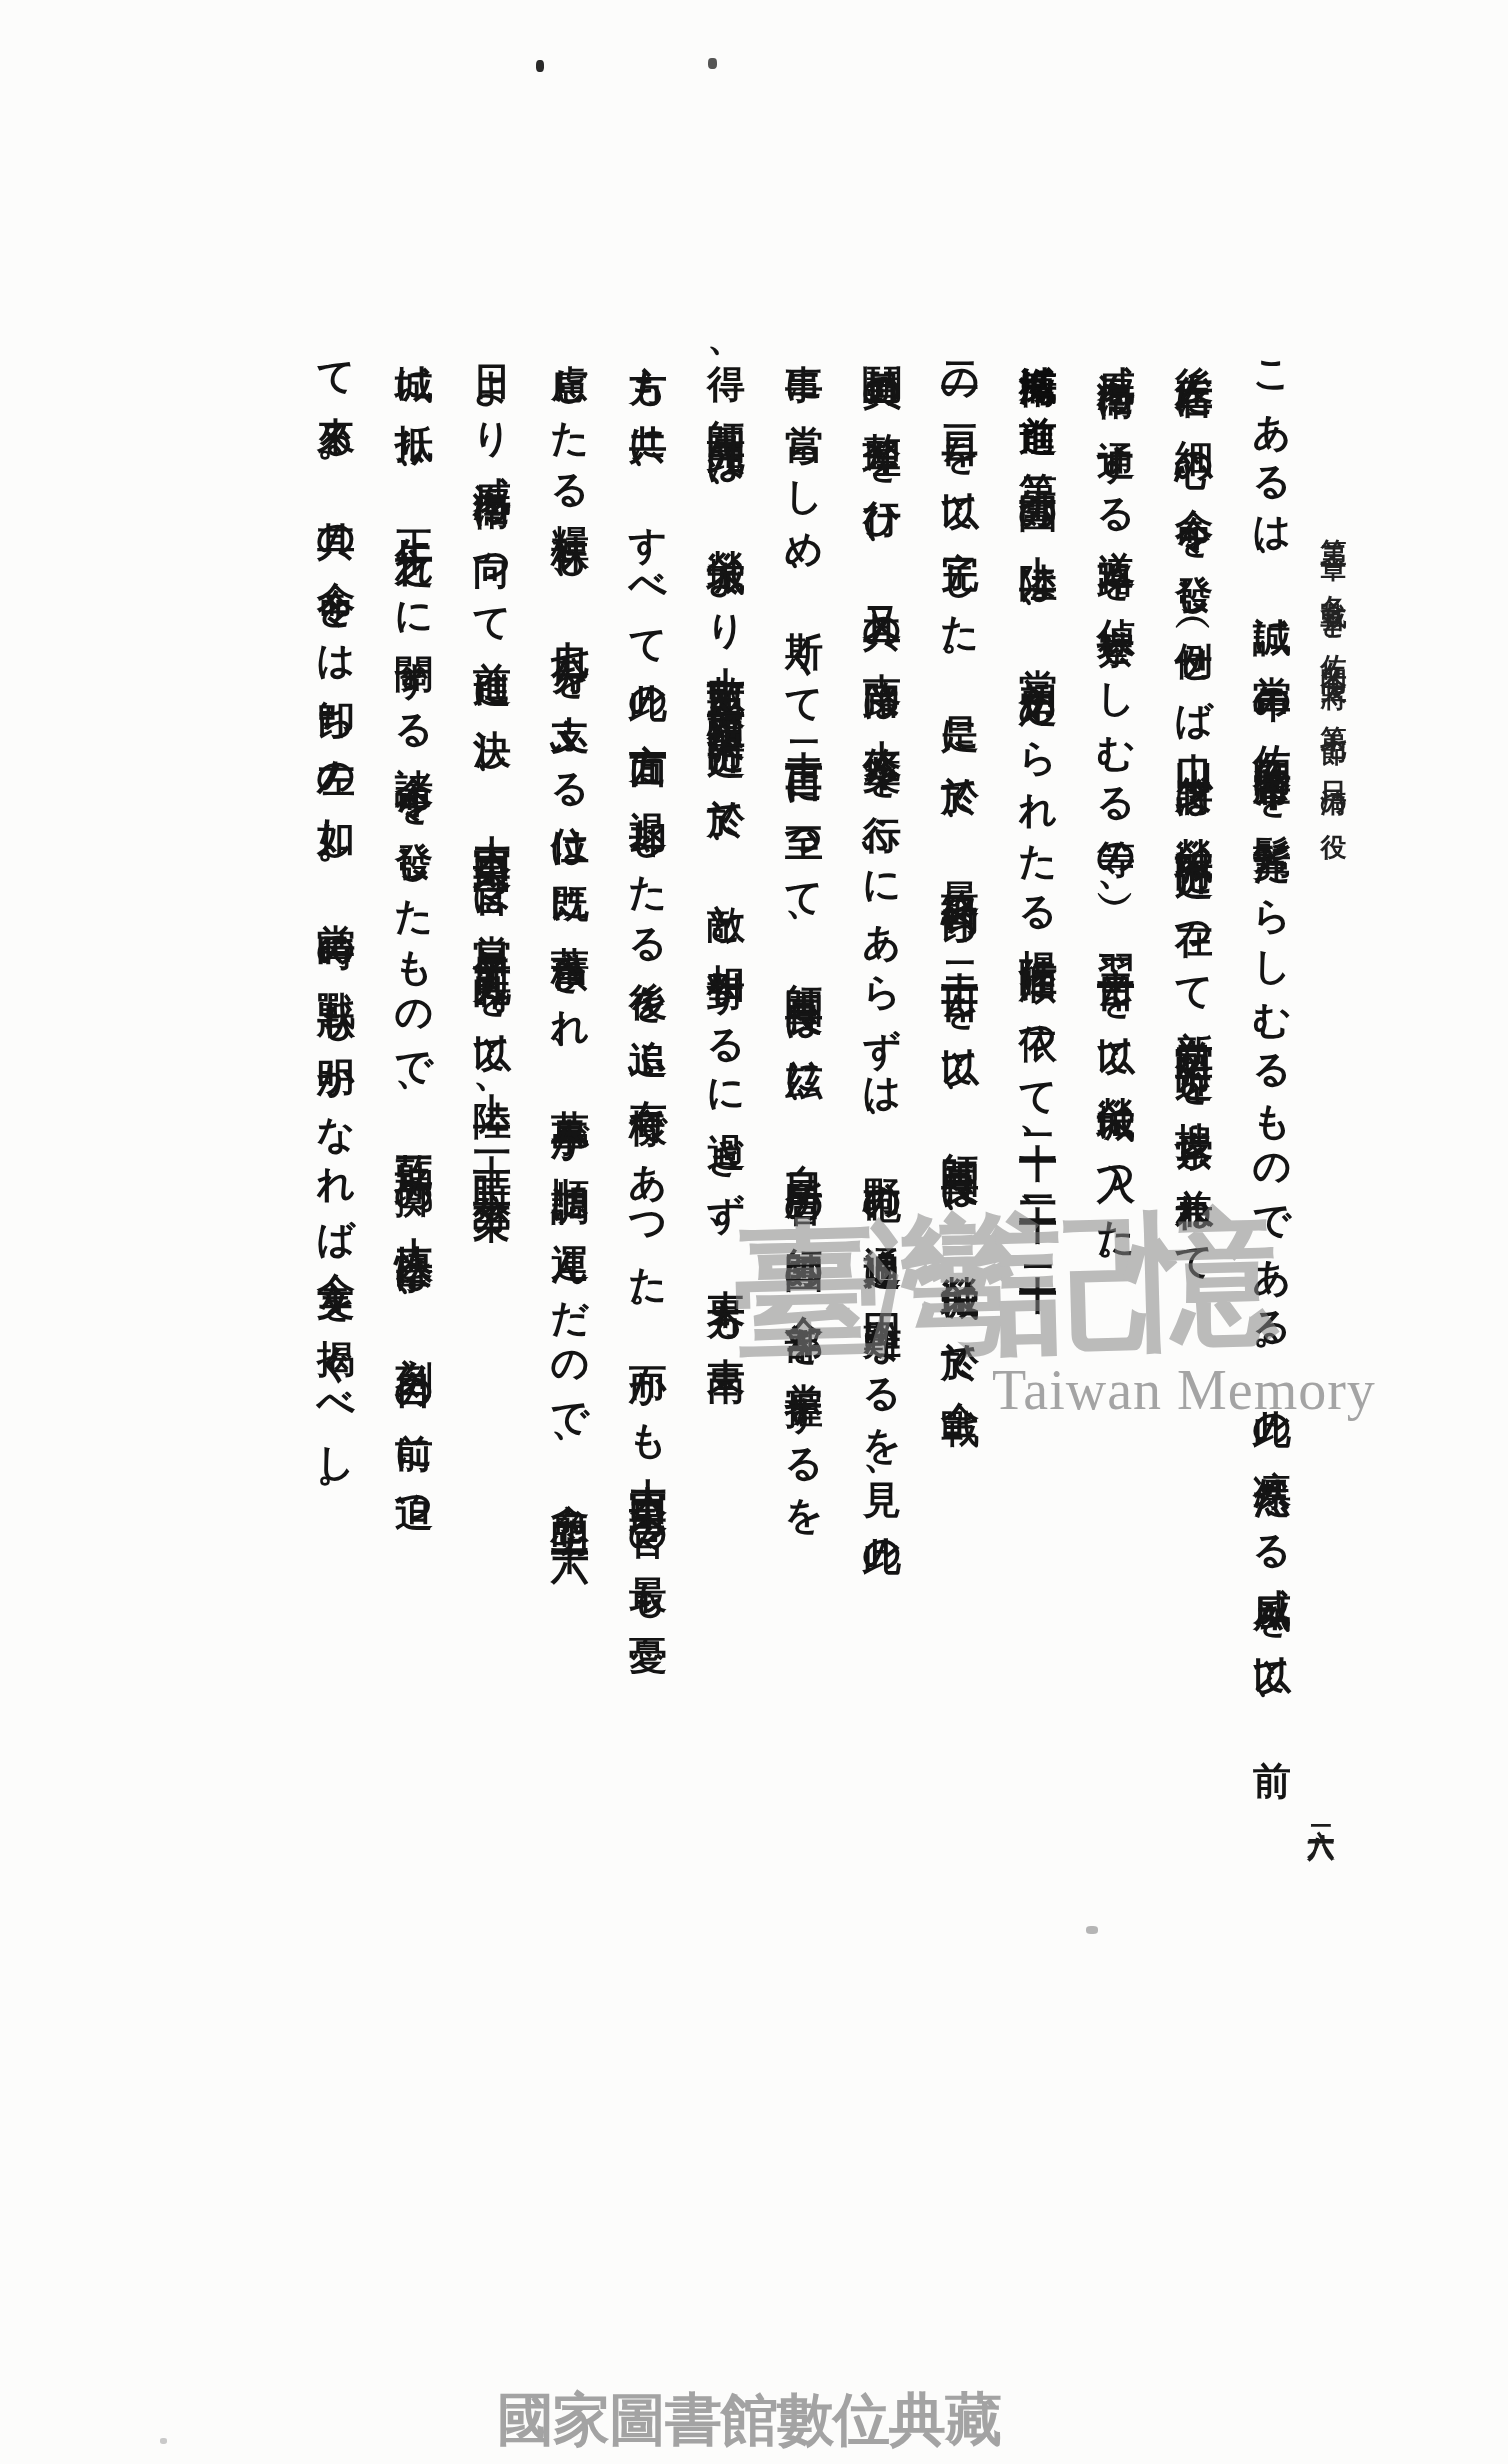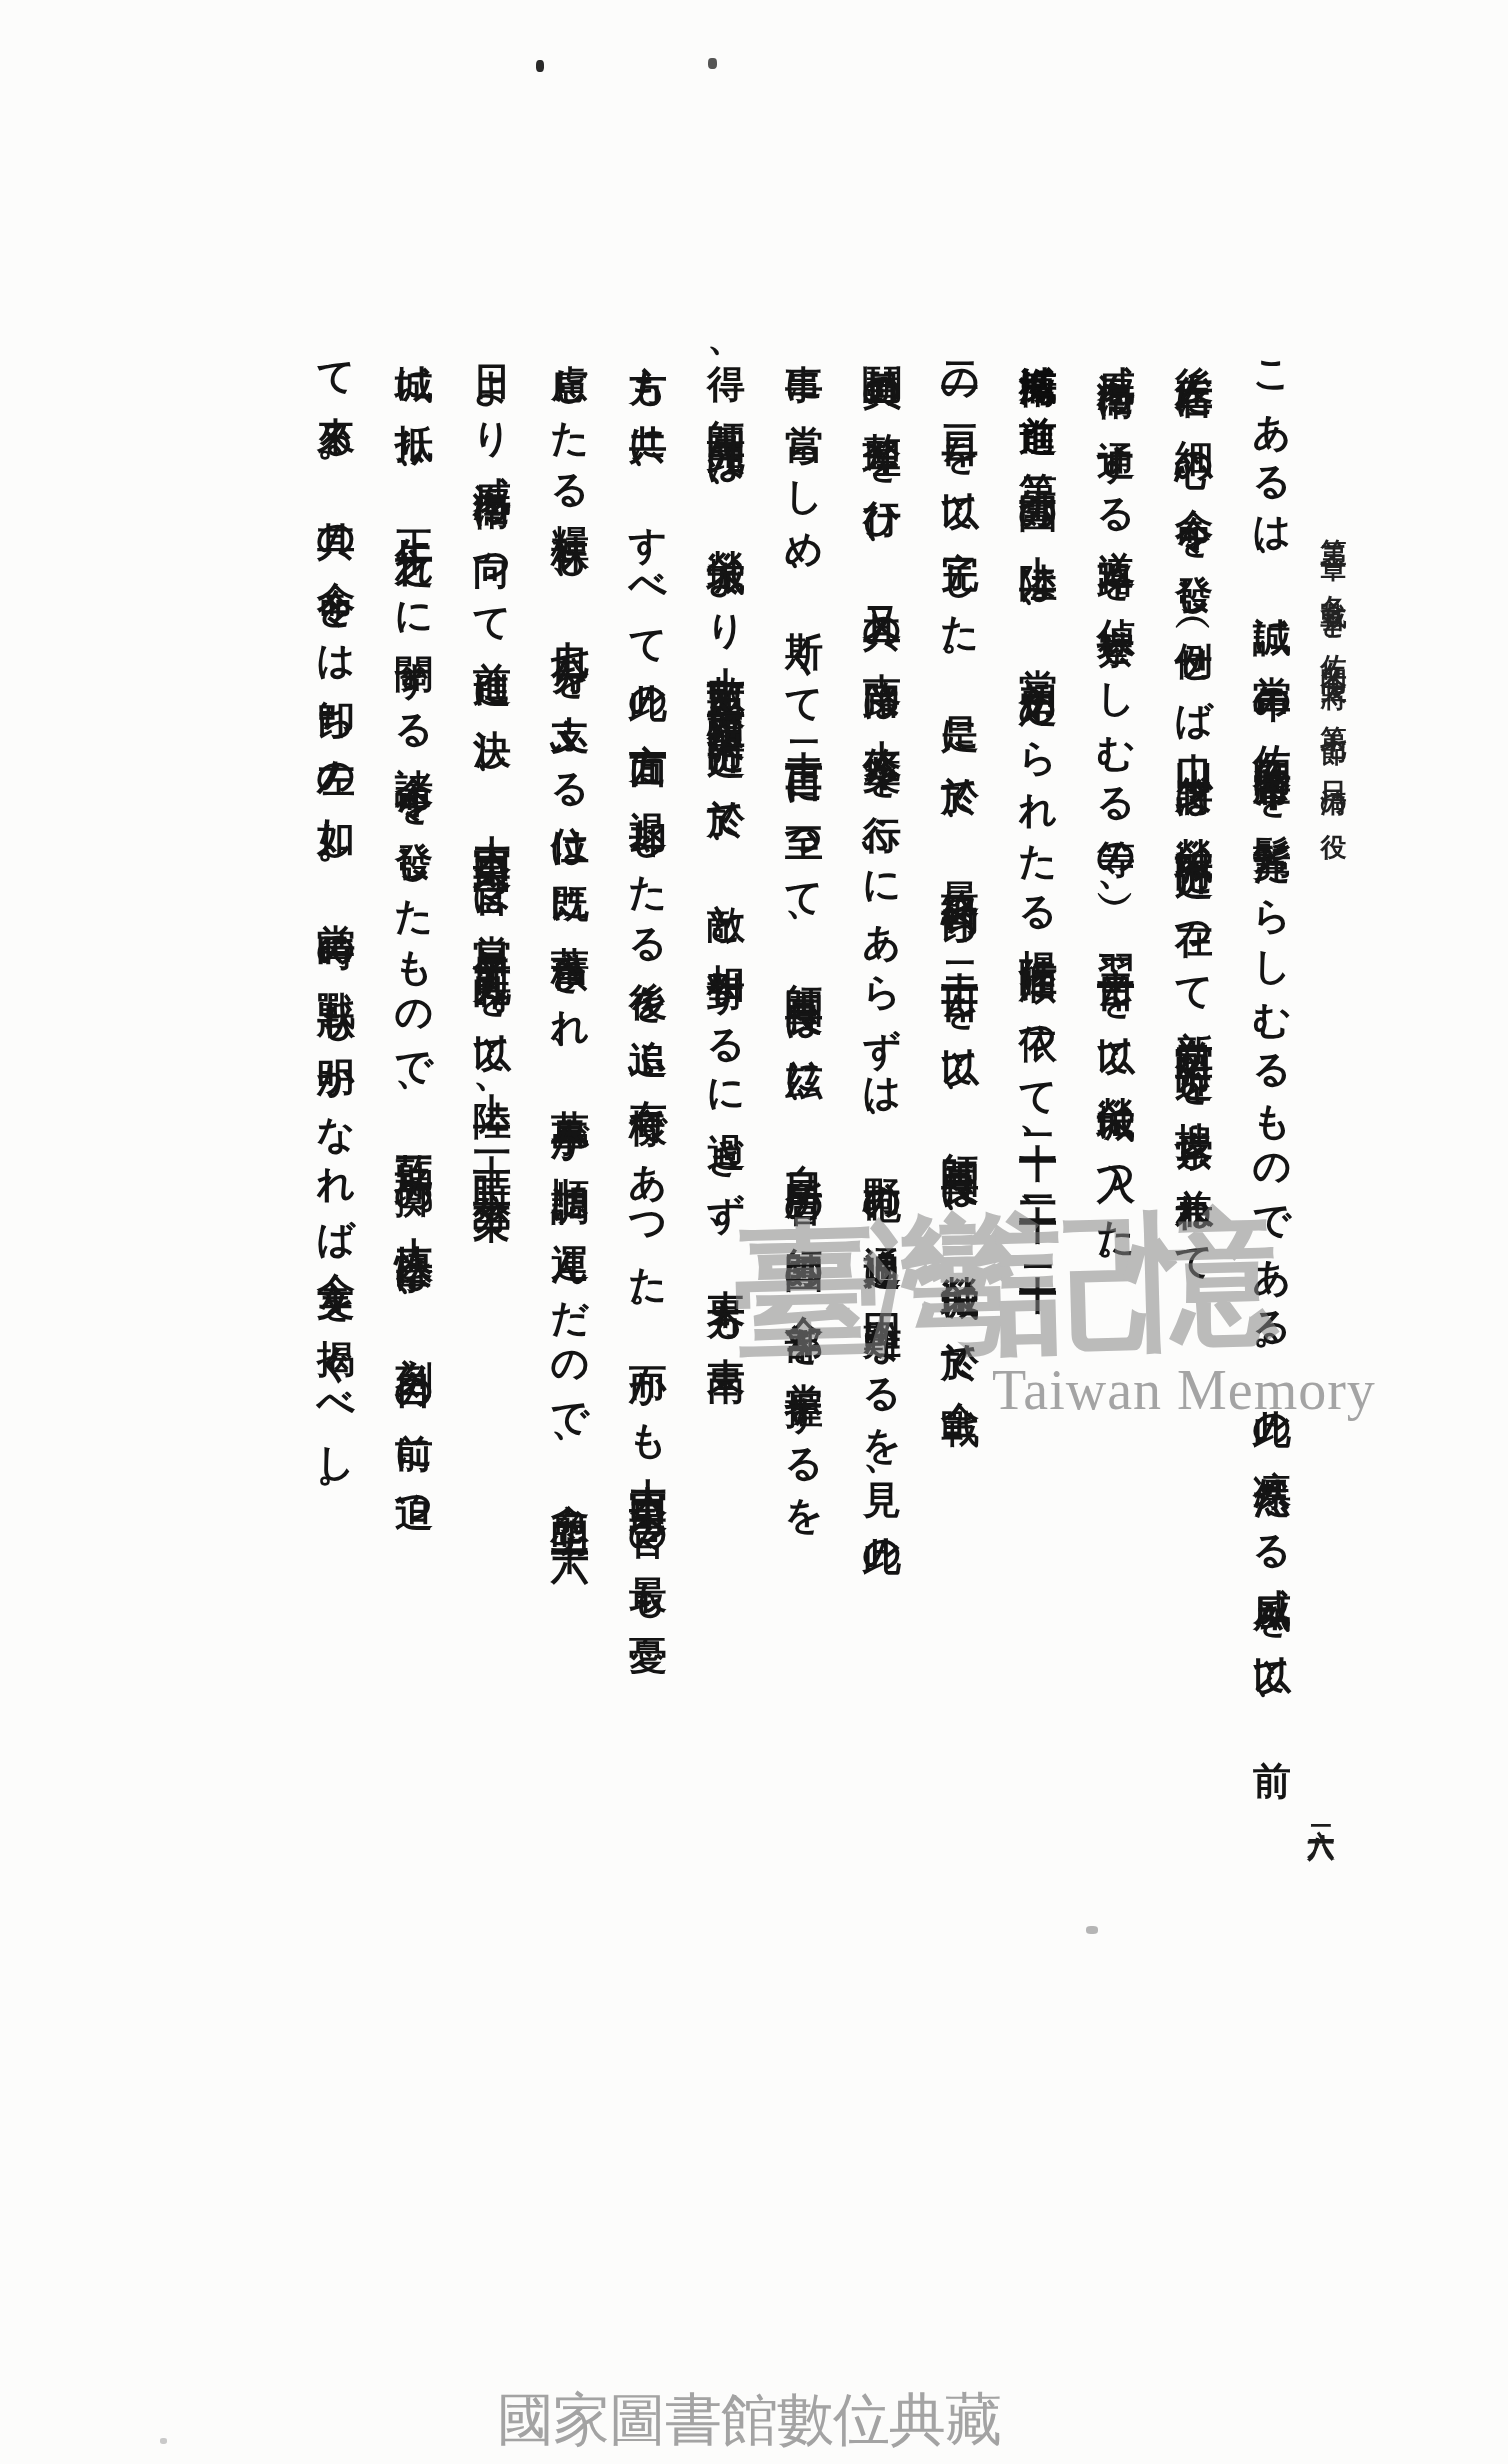--- a/index.html
+++ b/index.html
@@ -98,21 +98,21 @@
     pointer-events: none;
     margin-left: 40px;
   }
   .stamp {
     position: absolute;
     left: 497px;
     top: 2382px;
     font-family: "Liberation Sans", "DejaVu Sans", sans-serif;
     font-size: 57px;
     letter-spacing: -1px;
-    font-weight: 400;
+    font-weight: 700;
     color: #a3a3a3;
     white-space: nowrap;
   }
   
   .speck { position: absolute; background: #2a2a2a; border-radius: 40%; }
   .sp1 { left: 536px; top: 60px;  width: 8px;  height: 12px; }
   .sp2 { left: 708px; top: 58px;  width: 9px;  height: 11px; opacity: .8; }
   .sp3 { left: 1086px; top: 1926px; width: 12px; height: 8px; background: #b5b5b5; }
   .sp4 { left: 160px; top: 2438px; width: 7px; height: 6px; background: #c9c9c9; }
 </style>

